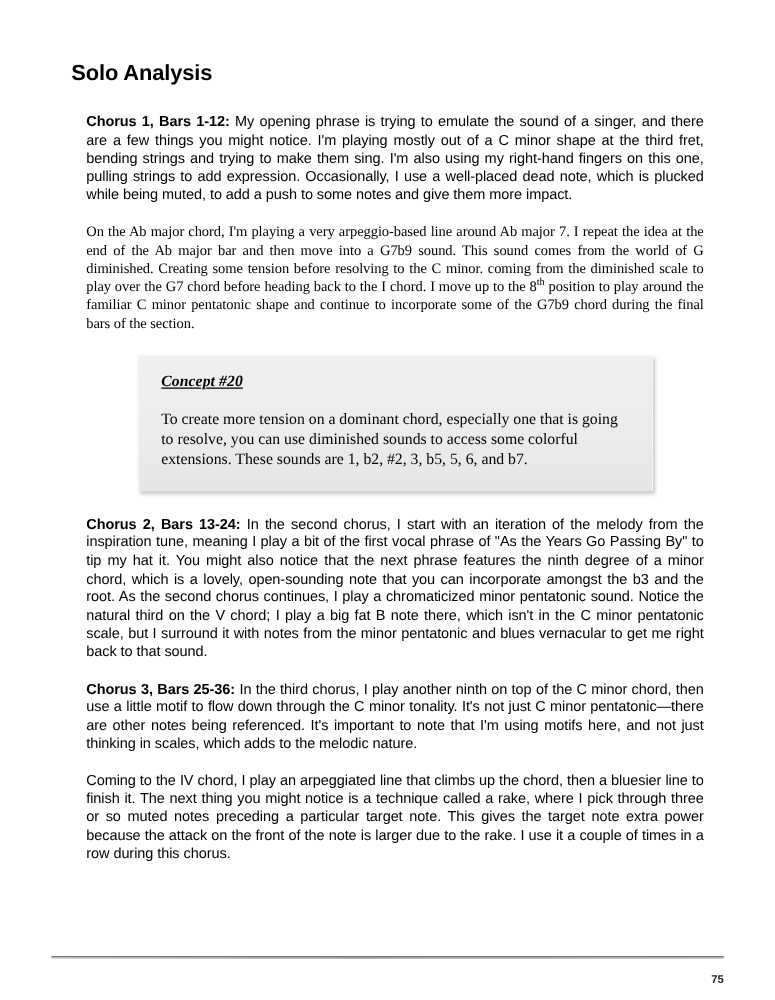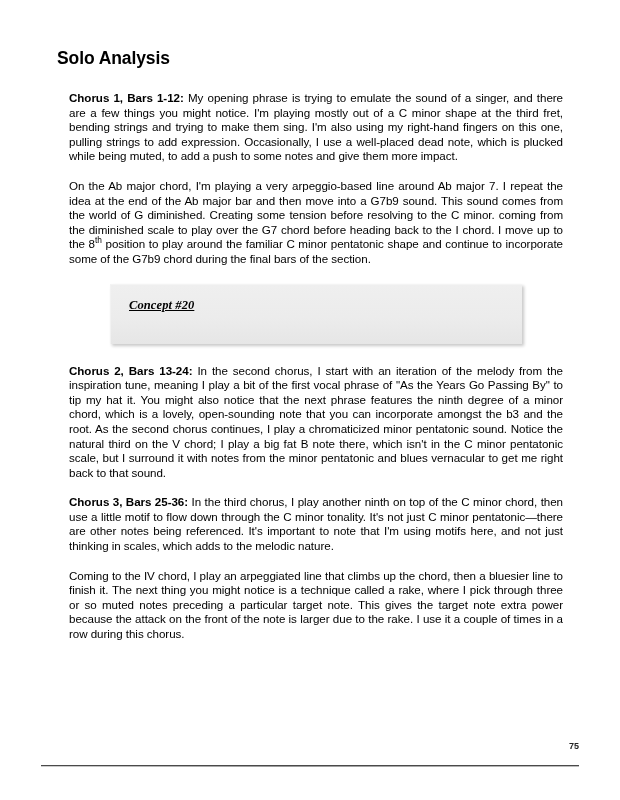--- a/index.html
+++ b/index.html
@@ -41,20 +41,21 @@
     margin: 0 0 15px 12px;
     font-size: 11.6px;
     line-height: 14.6px;
     text-align: justify;
     text-justify: inter-word;
     letter-spacing: -0.05px;
     word-spacing: 0px;
   }
   p.body-par.tight-after {
     margin-bottom: 14px;
+    font-family: Liberation Serif, serif;
   }
   .lead {
     font-weight: bold;
   }
   sup.ord {
     font-size: 0.72em;
     vertical-align: super;
     line-height: 0;
   }
   
@@ -103,21 +104,21 @@
     position: absolute;
     left: 41px;
     top: 766px;
     width: 538px;
     height: 1px;
     background: linear-gradient(to right, #cfcfcf, #9a9a9a 45%, #bdbdbd);
   }
   .page-number {
     position: absolute;
     right: 41px;
-    top: 741px;
+    top: 778px;
     font-family: "Liberation Sans", sans-serif;
     font-size: 9px;
     font-weight: bold;
     color: #222222;
     letter-spacing: 0px;
   }
 </style>
 </head>
 <body>
 
@@ -128,20 +129,21 @@
     <h1 class="page-title">Solo Analysis</h1>
 
     <p class="body-par"><span class="lead">Chorus 1, Bars 1-12:</span><span> My opening phrase is trying to emulate the sound of a singer, and there are a few things you might notice. I'm playing mostly out of a C minor shape at the third fret, bending strings and trying to make them sing. I'm also using my right-hand fingers on this one, pulling strings to add expression. Occasionally, I use a well-placed dead note, which is plucked while being muted, to add a push to some notes and give them more impact.</span></p>
 
 
     <p class="body-par tight-after"><span>On the Ab major chord, I'm playing a very arpeggio-based line around Ab major 7. I repeat the idea at the end of the Ab major bar and then move into a G7b9 sound. This sound comes from the world of G diminished. Creating some tension before resolving to the C minor. coming from the diminished scale to play over the G7 chord before heading back to the I chord. I move up to the 8</span><sup class="ord">th</sup><span> position to play around the familiar C minor pentatonic shape and continue to incorporate some of the G7b9 chord during the final bars of the section.</span></p>
 
     <div class="concept-box-wrap">
       <div class="concept-box">
         <div class="concept-title">Concept #20</div>
+        <p class="concept-text">To create more tension on a dominant chord, especially one that is going to resolve, you can use diminished sounds to access some colorful extensions. These sounds are 1, b2, #2, 3, b5, 5, 6, and b7.</p>
       </div>
     </div>
 
     <p class="body-par"><span class="lead">Chorus 2, Bars 13-24:</span><span> In the second chorus, I start with an iteration of the melody from the inspiration tune, meaning I play a bit of the first vocal phrase of "As the Years Go Passing By" to tip my hat it. You might also notice that the next phrase features the ninth degree of a minor chord, which is a lovely, open-sounding note that you can incorporate amongst the b3 and the root. As the second chorus continues, I play a chromaticized minor pentatonic sound. Notice the natural third on the V chord; I play a big fat B note there, which isn't in the C minor pentatonic scale, but I surround it with notes from the minor pentatonic and blues vernacular to get me right back to that sound.</span></p>
 
     <p class="body-par"><span class="lead">Chorus 3, Bars 25-36:</span><span> In the third chorus, I play another ninth on top of the C minor chord, then use a little motif to flow down through the C minor tonality. It's not just C minor pentatonic—there are other notes being referenced. It's important to note that I'm using motifs here, and not just thinking in scales, which adds to the melodic nature.</span></p>
 
     <p class="body-par">Coming to the IV chord, I play an arpeggiated line that climbs up the chord, then a bluesier line to finish it. The next thing you might notice is a technique called a rake, where I pick through three or so muted notes preceding a particular target note. This gives the target note extra power because the attack on the front of the note is larger due to the rake. I use it a couple of times in a row during this chorus.</p>
 
   </div>

